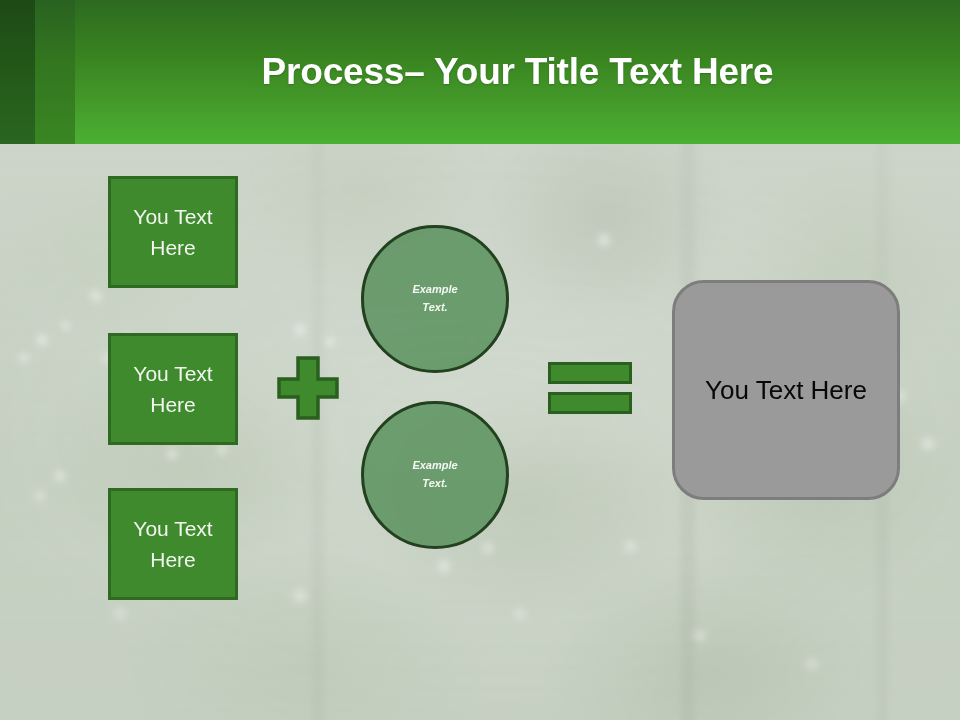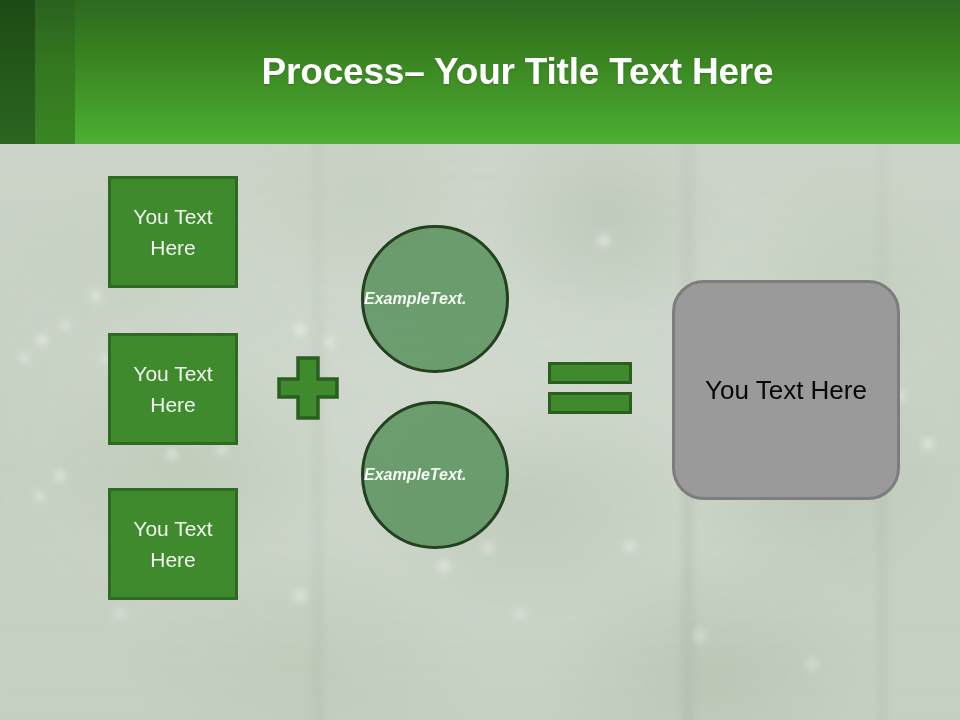--- a/index.html
+++ b/index.html
@@ -178,24 +178,25 @@
   
   .circle {
     position: absolute;
     width: 148px;
     height: 148px;
     border-radius: 50%;
     background: rgba(96,150,100,.90);
     border: 3px solid #23401f;
     box-sizing: border-box;
     display: flex;
-    flex-direction: row;
-    align-items: center;
+    flex-direction: column;
+    align-items: center;
+    justify-content: center;
     color: #f4f8f3;
-    font-size: 16px;
+    font-size: 11px;
     font-weight: 700;
     font-style: italic;
     line-height: 1.62;
     text-align: center;
   }
   .circle-1 { left: 361px; top: 225px; }
   .circle-2 { left: 361px; top: 401px; }
 
   
   .equals {

